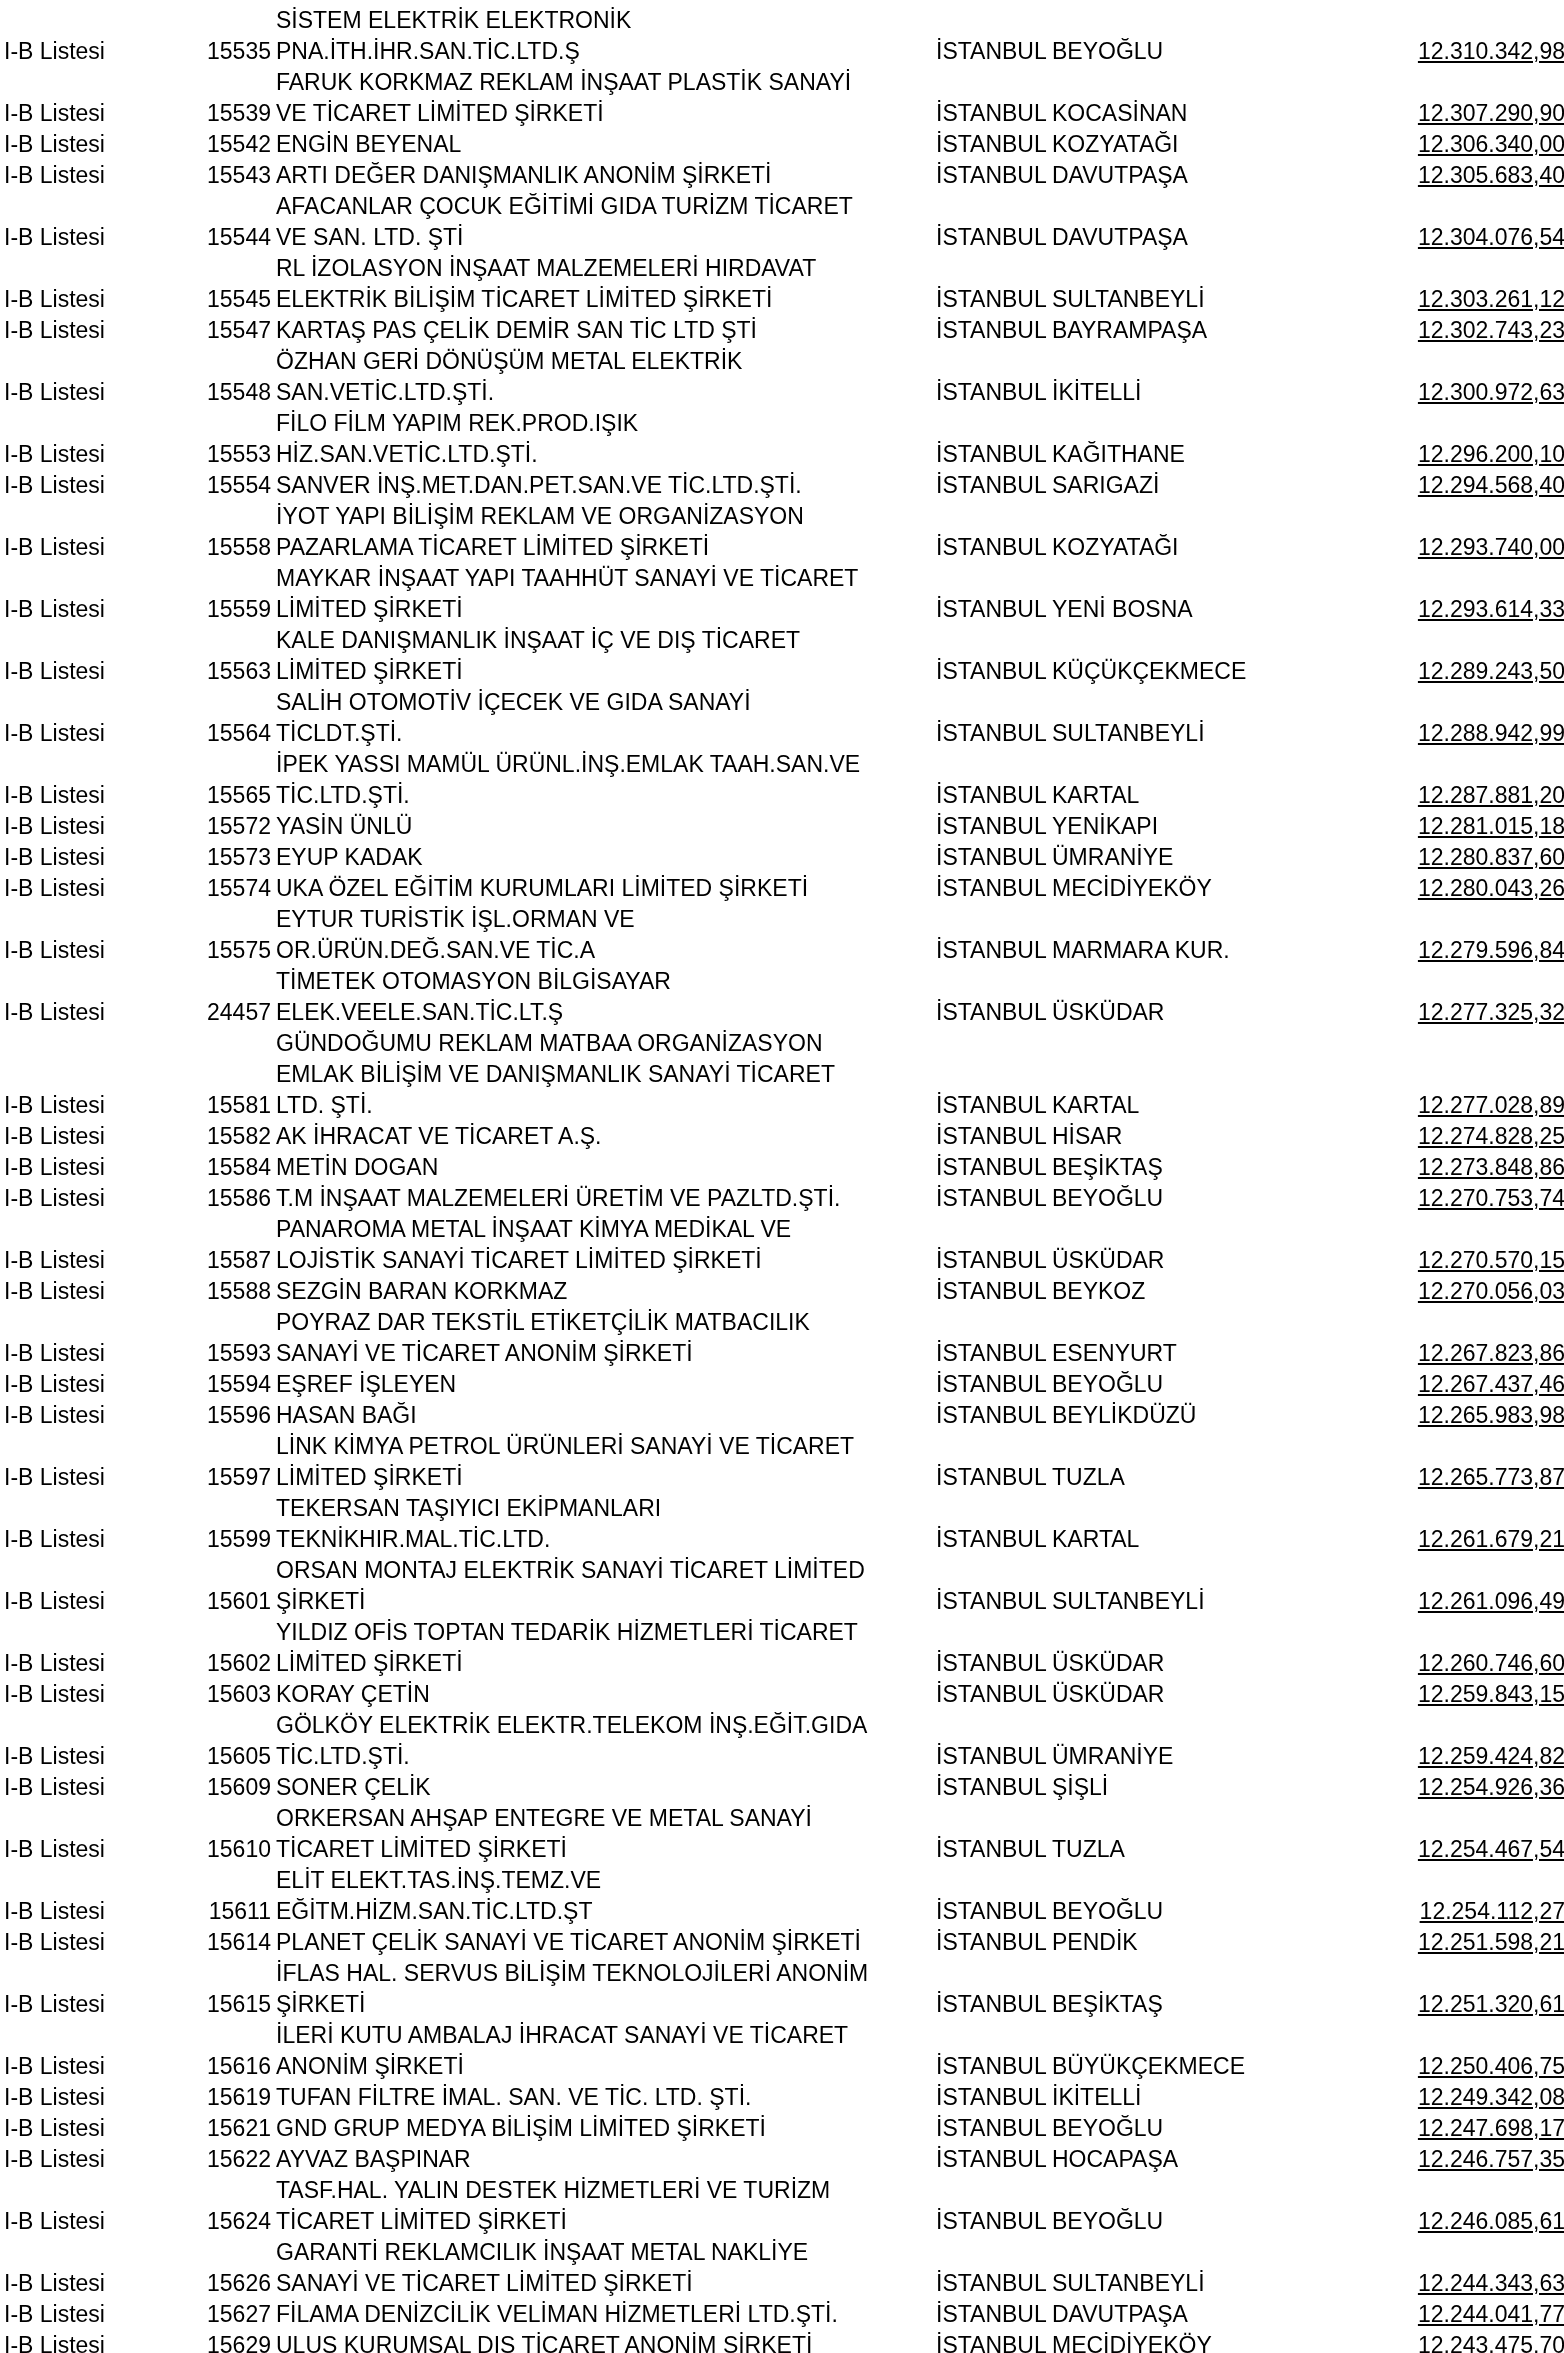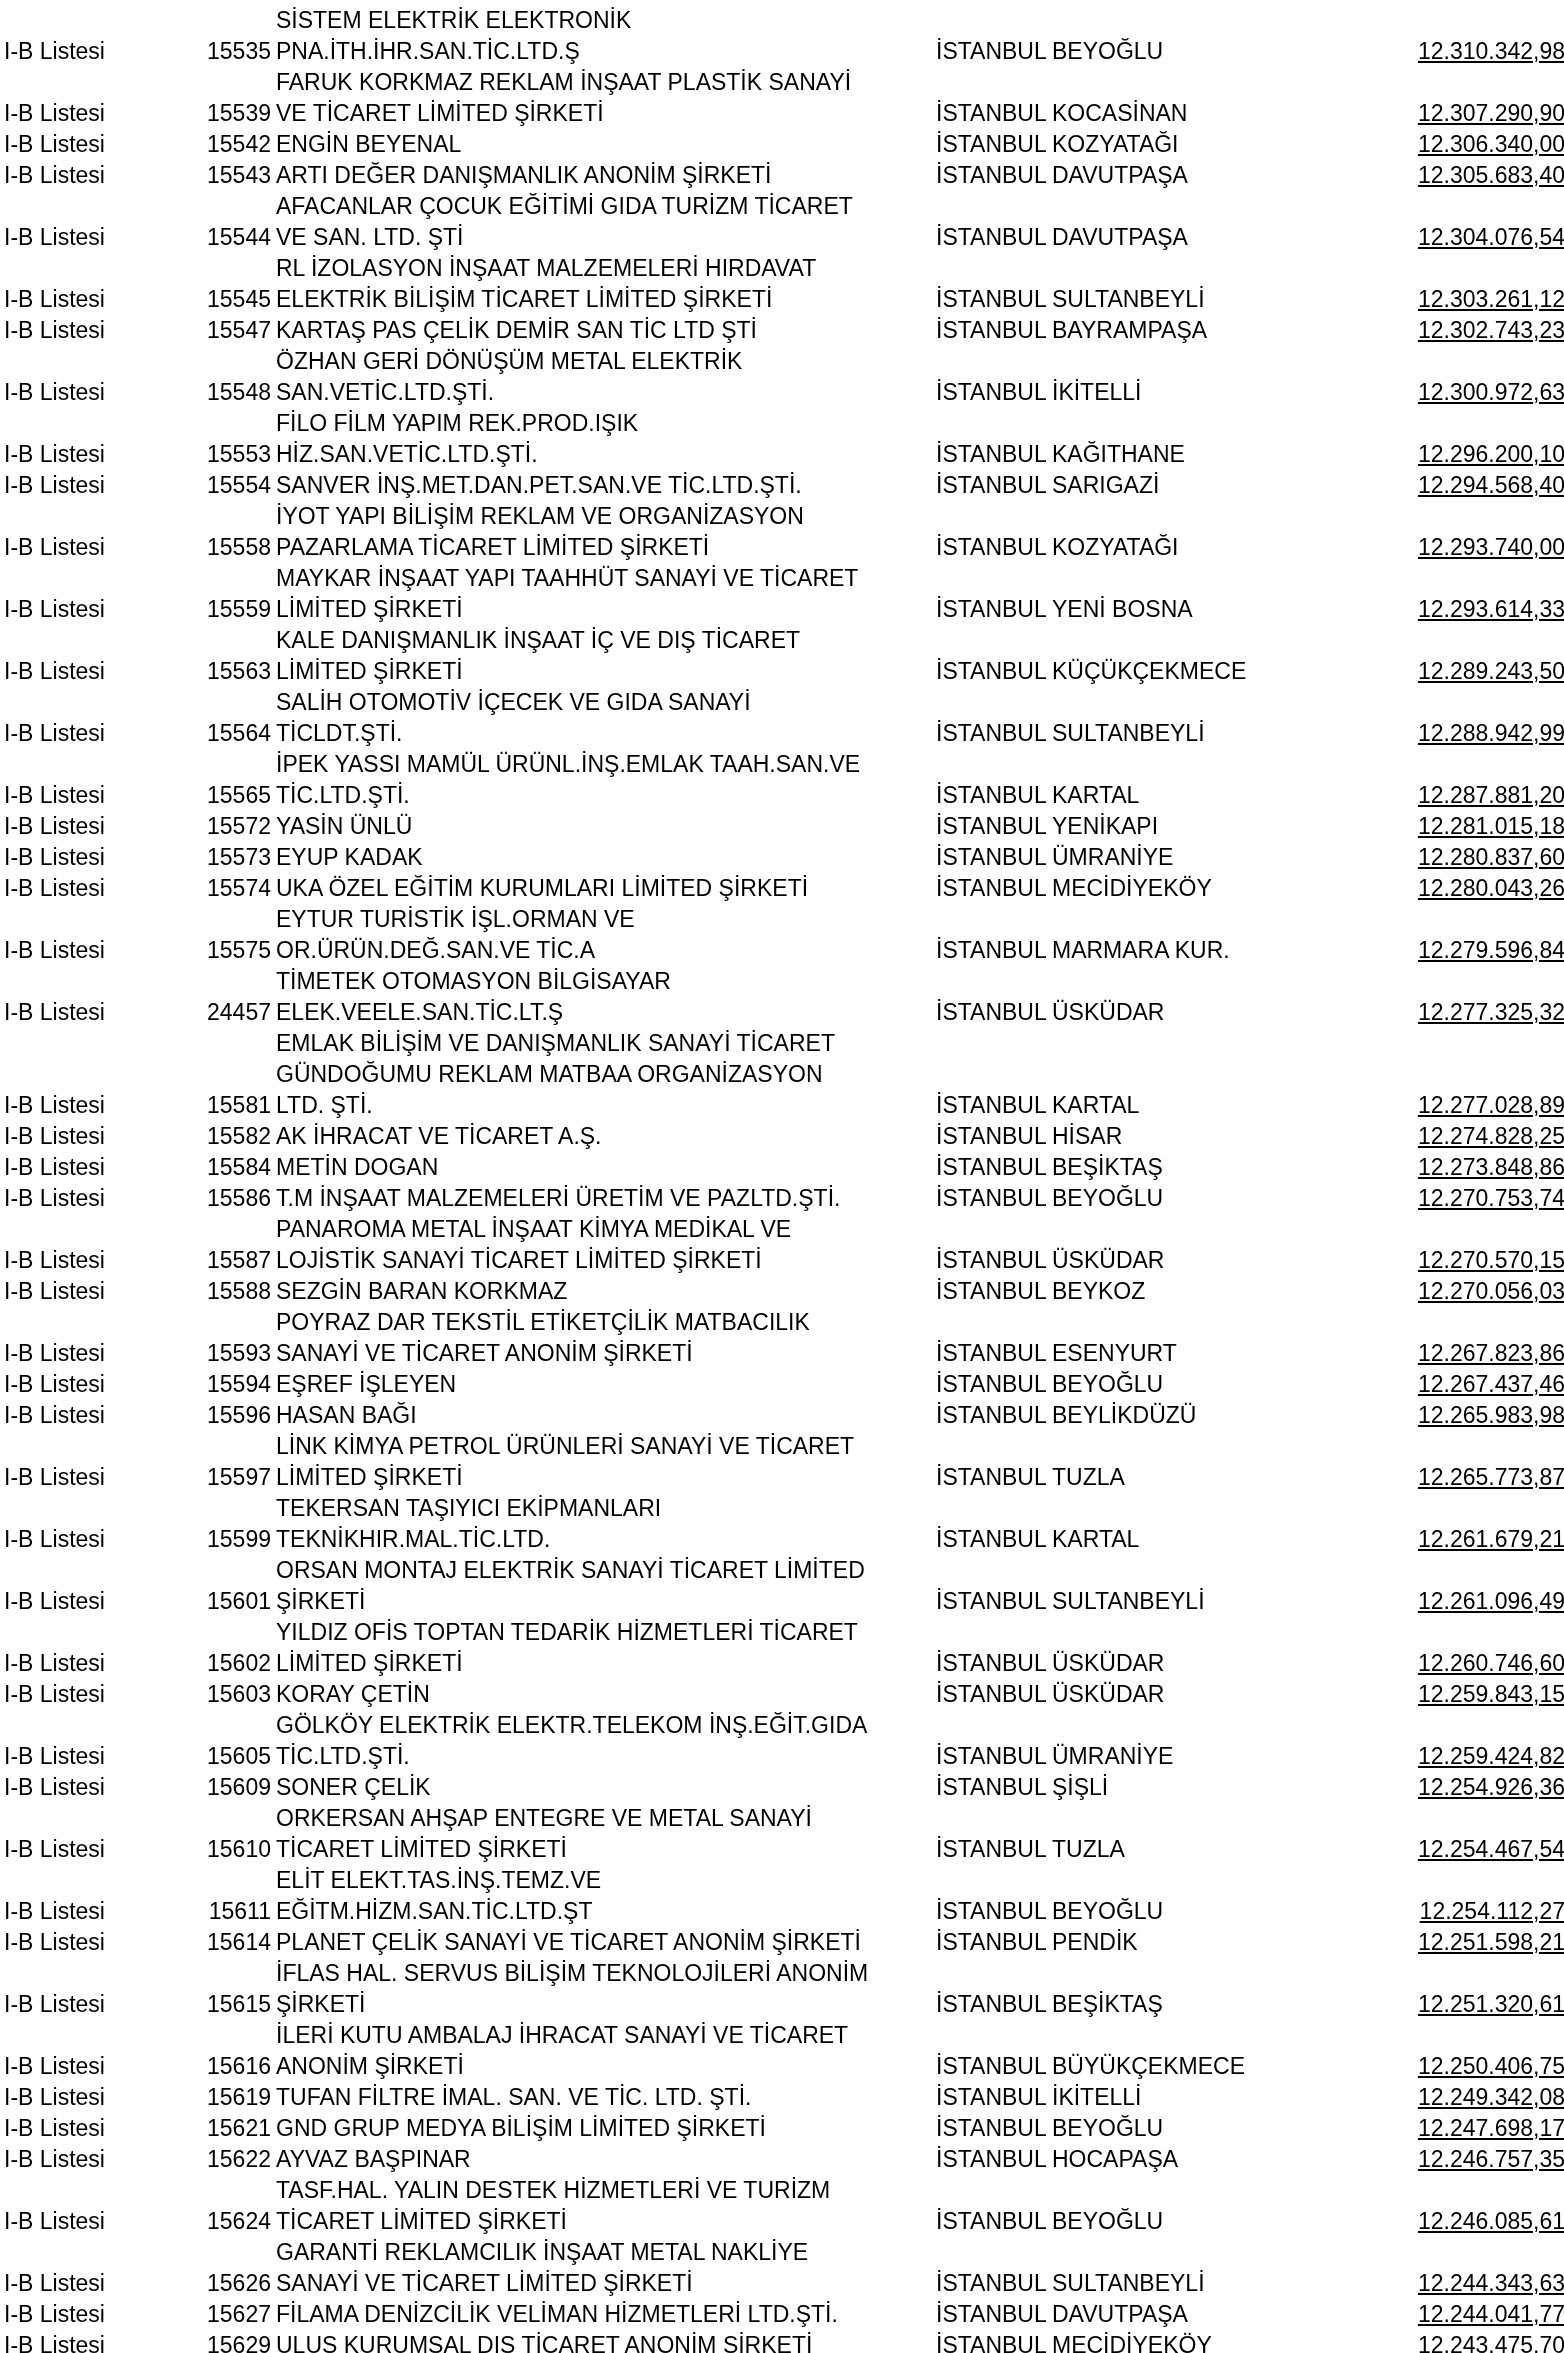--- a/index.html
+++ b/index.html
@@ -217,24 +217,24 @@
     </div>
     <div class="line">
       <span class="c-list">I-B Listesi</span>
       <span class="c-no">24457</span>
       <span class="c-name">ELEK.VEELE.SAN.TİC.LT.Ş</span>
       <span class="c-city">İSTANBUL</span>
       <span class="c-dist">ÜSKÜDAR</span>
       <span class="c-amt">12.277.325,32</span>
     </div>
     <div class="line">
+      <span class="c-name">GÜNDOĞUMU REKLAM MATBAA ORGANİZASYON</span>
+    </div>
+    <div class="line">
       <span class="c-name">EMLAK BİLİŞİM VE DANIŞMANLIK SANAYİ TİCARET</span>
-    </div>
-    <div class="line">
-      <span class="c-name">GÜNDOĞUMU REKLAM MATBAA ORGANİZASYON</span>
     </div>
     <div class="line">
       <span class="c-list">I-B Listesi</span>
       <span class="c-no">15581</span>
       <span class="c-name">LTD. ŞTİ.</span>
       <span class="c-city">İSTANBUL</span>
       <span class="c-dist">KARTAL</span>
       <span class="c-amt">12.277.028,89</span>
     </div>
     <div class="line">

